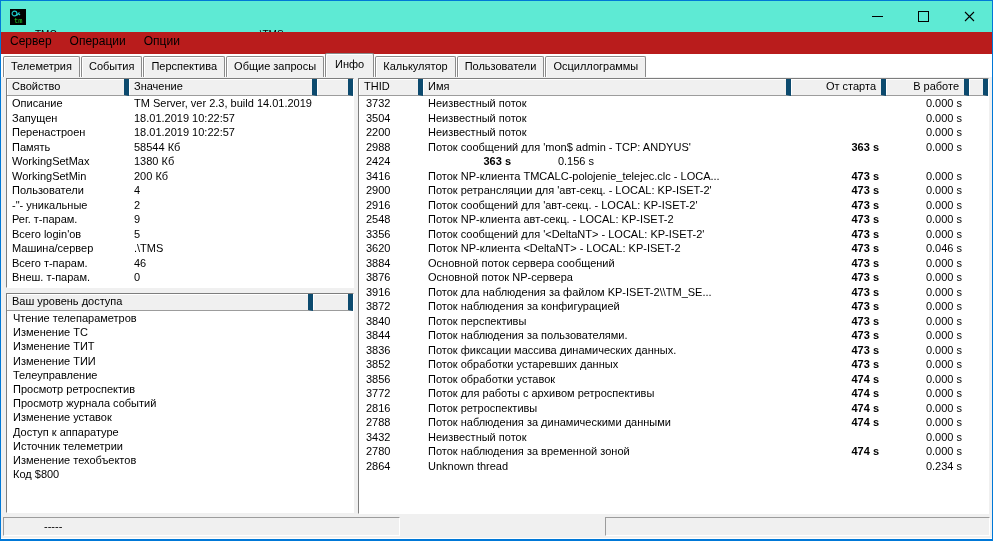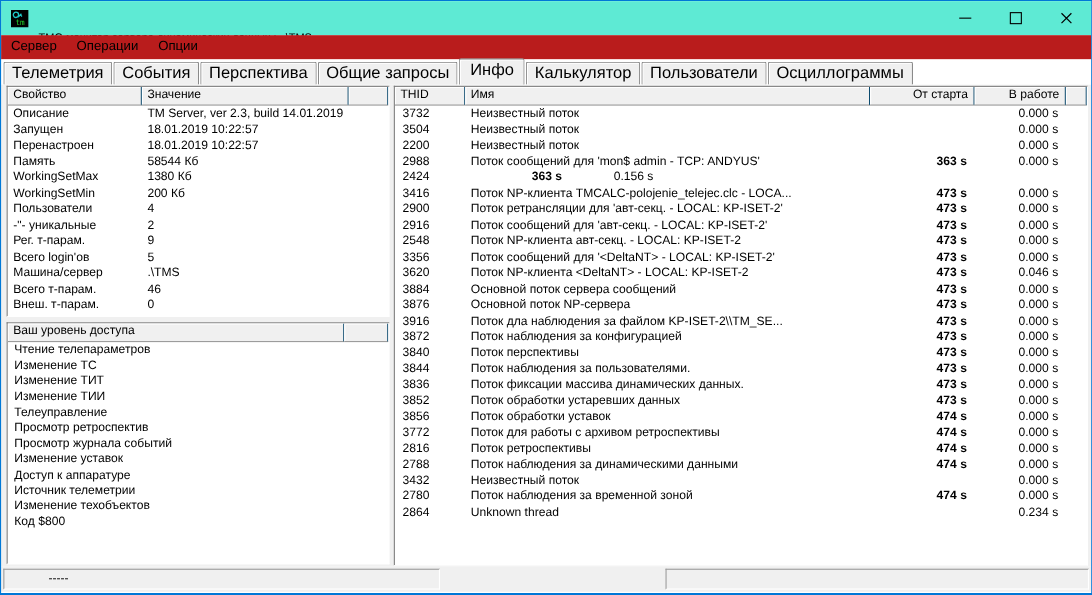--- a/index.html
+++ b/index.html
@@ -15,34 +15,34 @@
   .title-text{margin-left:9px;font-size:10px;white-space:pre;margin-top:36px;}
   .winbtns{margin-left:auto;display:flex;height:100%;}
   .winbtn{width:46px;height:100%;display:flex;align-items:center;justify-content:center;}
   .glyph-min{display:block;width:11px;height:1px;background:#000;}
   .glyph-max{display:block;width:9px;height:9px;border:1px solid #000;}
   
   .menubar{position:absolute;top:32px;left:1px;right:1px;height:22px;background:#b91c1c;display:flex;align-items:flex-start;font-size:12px;}
   .menu-item{padding:2px 9px;}
   
   .tabstrip{position:absolute;top:54px;left:1px;right:1px;height:23px;background:#fff;display:flex;align-items:flex-end;padding-left:2px;}
-  .tab{height:20px;line-height:19px;padding:0 7px;font-size:15px;background:#f0f0f0;
+  .tab{height:20px;line-height:19px;padding:0 7px;font-size:11px;background:#f0f0f0;
        border:1px solid #8a8a8a;border-bottom:none;border-radius:2px 2px 0 0;
        box-shadow:inset 1px 1px 0 #fff;margin-right:1px;white-space:nowrap;}
   .tab.active{height:23px;line-height:20px;padding:0 9px;position:relative;z-index:2;}
   
   .content{position:absolute;top:77px;left:1px;right:1px;height:438px;background:#f0f0f0;}
   .panel{position:absolute;background:#fff;overflow:hidden;
          border-top:1px solid #7d7d7d;border-left:1px solid #7d7d7d;
          border-right:1px solid #fff;border-bottom:1px solid #fff;box-sizing:border-box;}
   #props-panel{left:5px;top:1px;width:348px;height:210px;}
   #access-panel{left:5px;top:216px;width:348px;height:220px;}
   #threads-panel{left:357px;top:1px;width:631px;height:436px;}
   .lv-header{display:flex;height:17px;font-size:11px;}
-  .hcell{background:#f0f0f0;border-right:1px solid #0c4a6e;border-bottom:1px solid #9c9c9c;
+  .hcell{background:#f0f0f0;border-right:5px solid #0c4a6e;border-bottom:1px solid #9c9c9c;
          box-shadow:inset 1px 1px 0 #fff;padding:1px 5px 0;box-sizing:border-box;
          white-space:nowrap;overflow:hidden;}
   .hfill{flex:1;}
   .r{text-align:right;}
   .lv-body{font-size:11px;}
   .lv-row{display:flex;height:14.5px;line-height:14.5px;white-space:nowrap;}
   .cell{padding:0 5px;box-sizing:border-box;overflow:hidden;white-space:nowrap;}
   .c-prop{width:122px;flex:0 0 auto;}
   .c-val{flex:1;}
   .c-thid{width:64px;flex:0 0 auto;padding-left:7px;}

